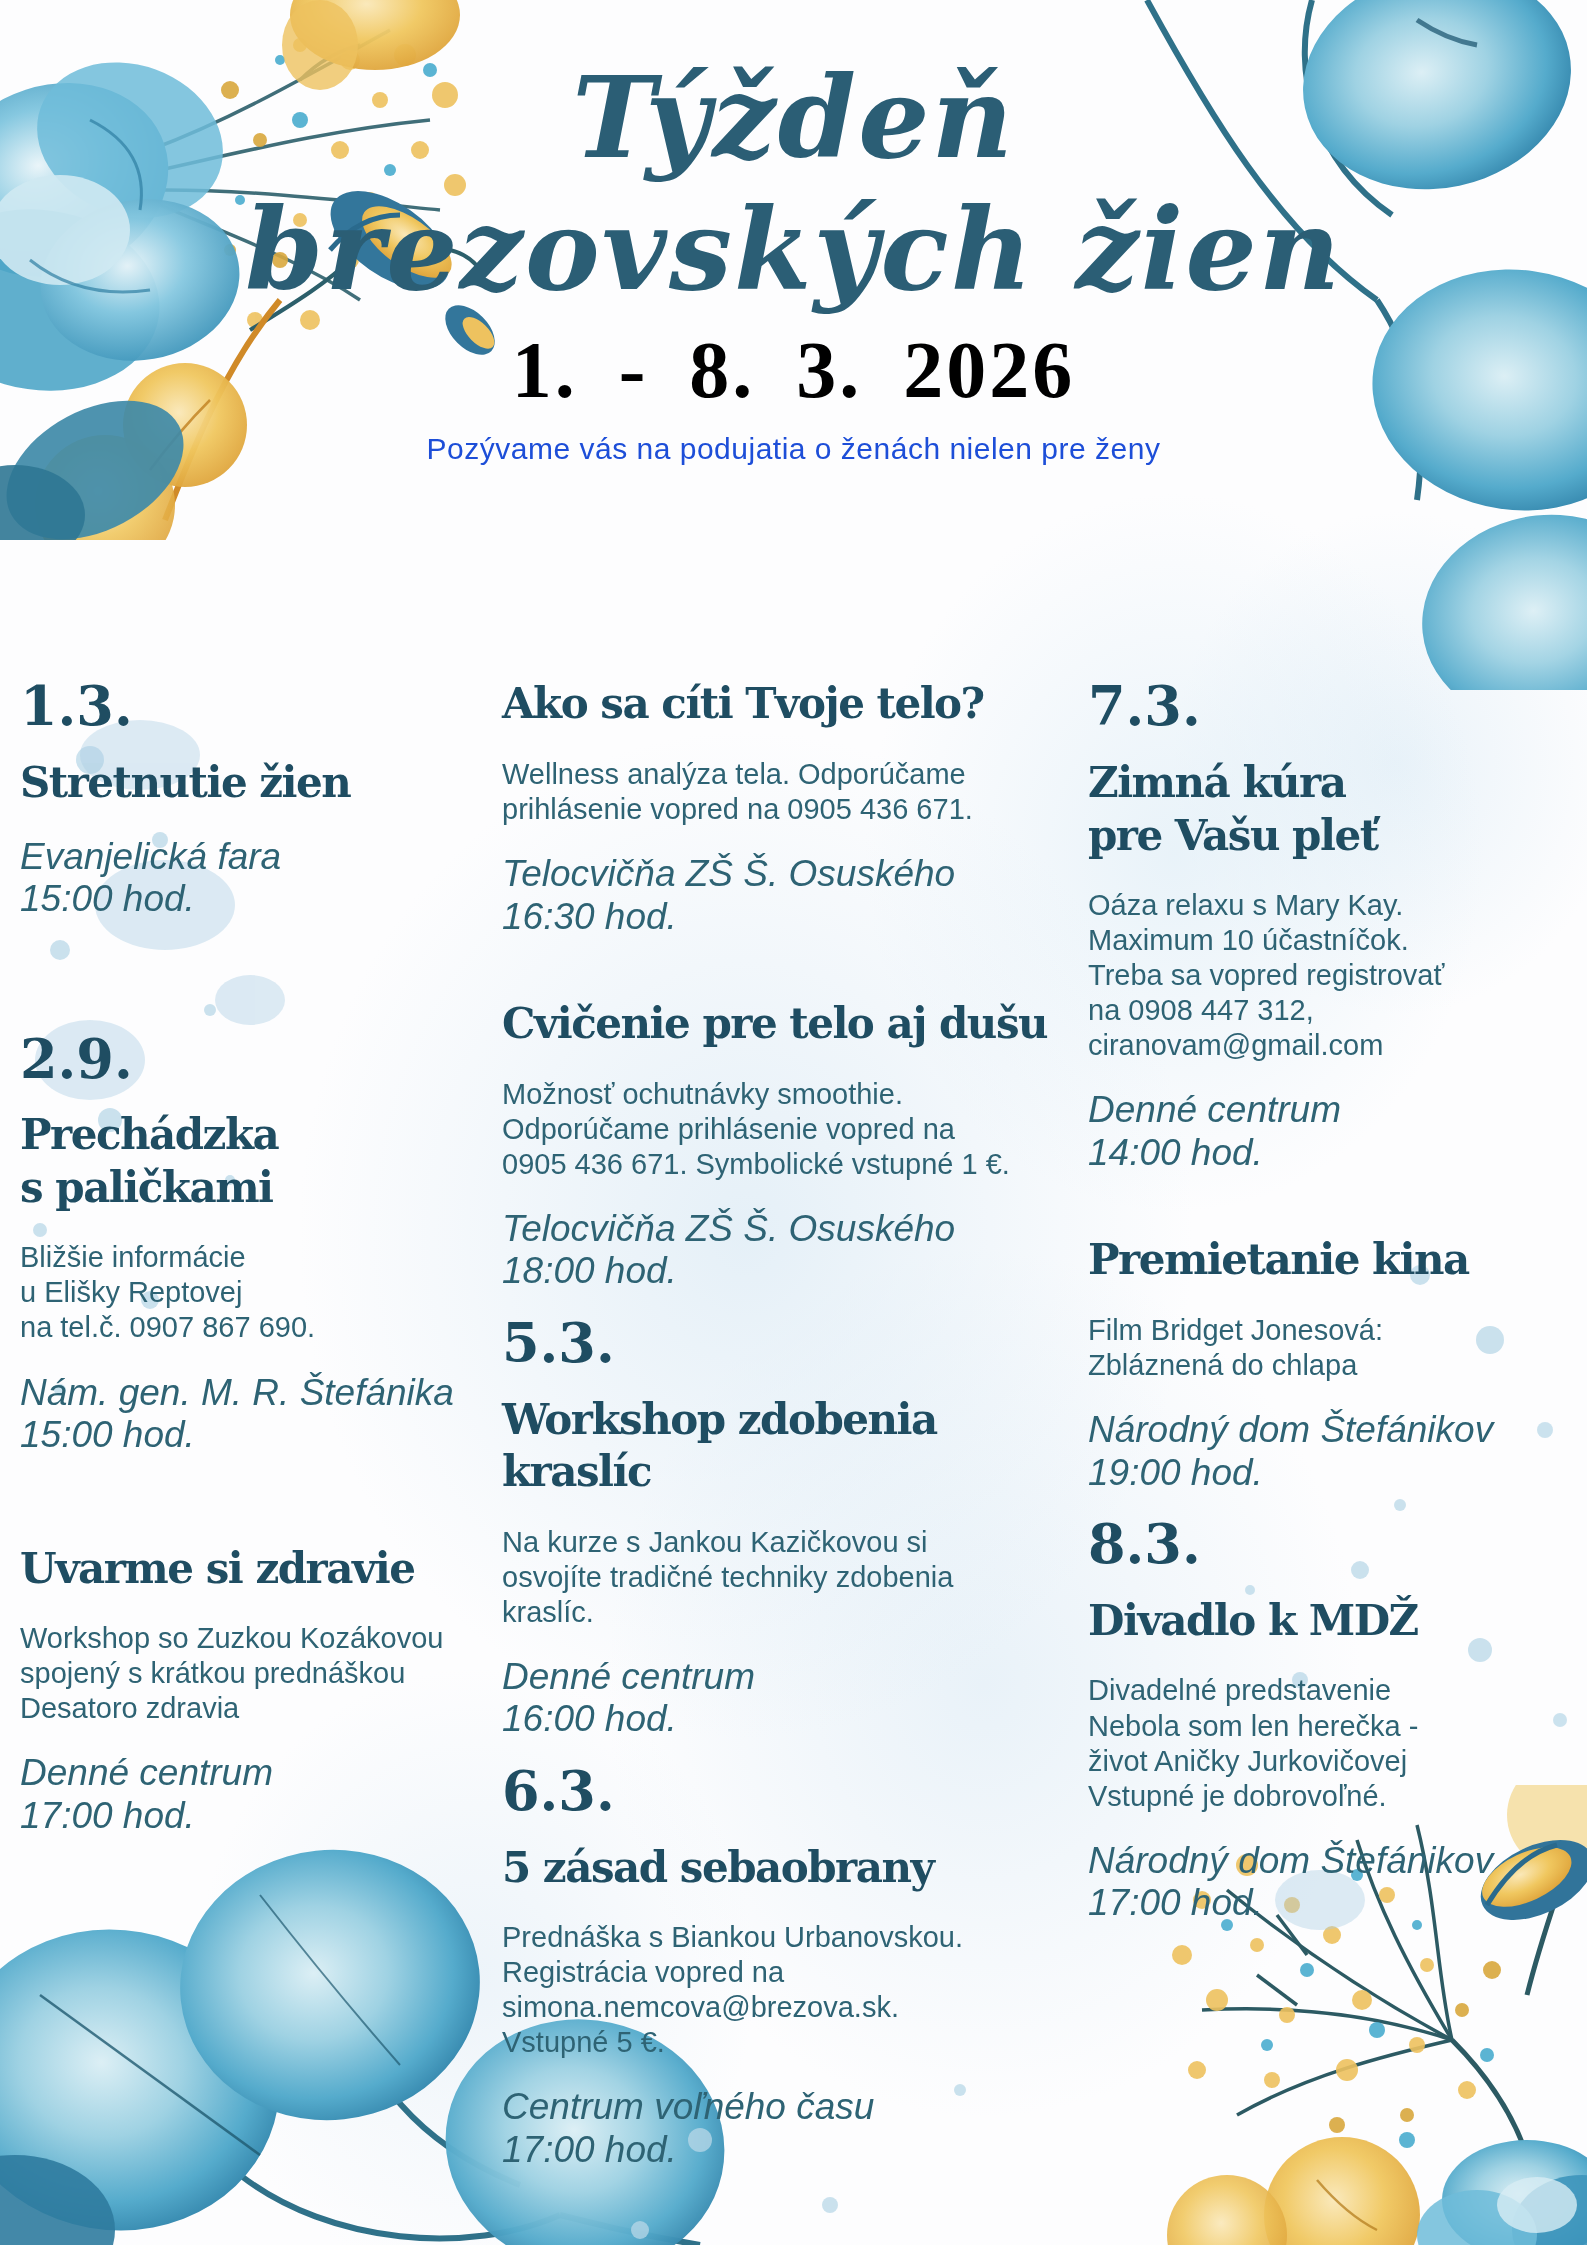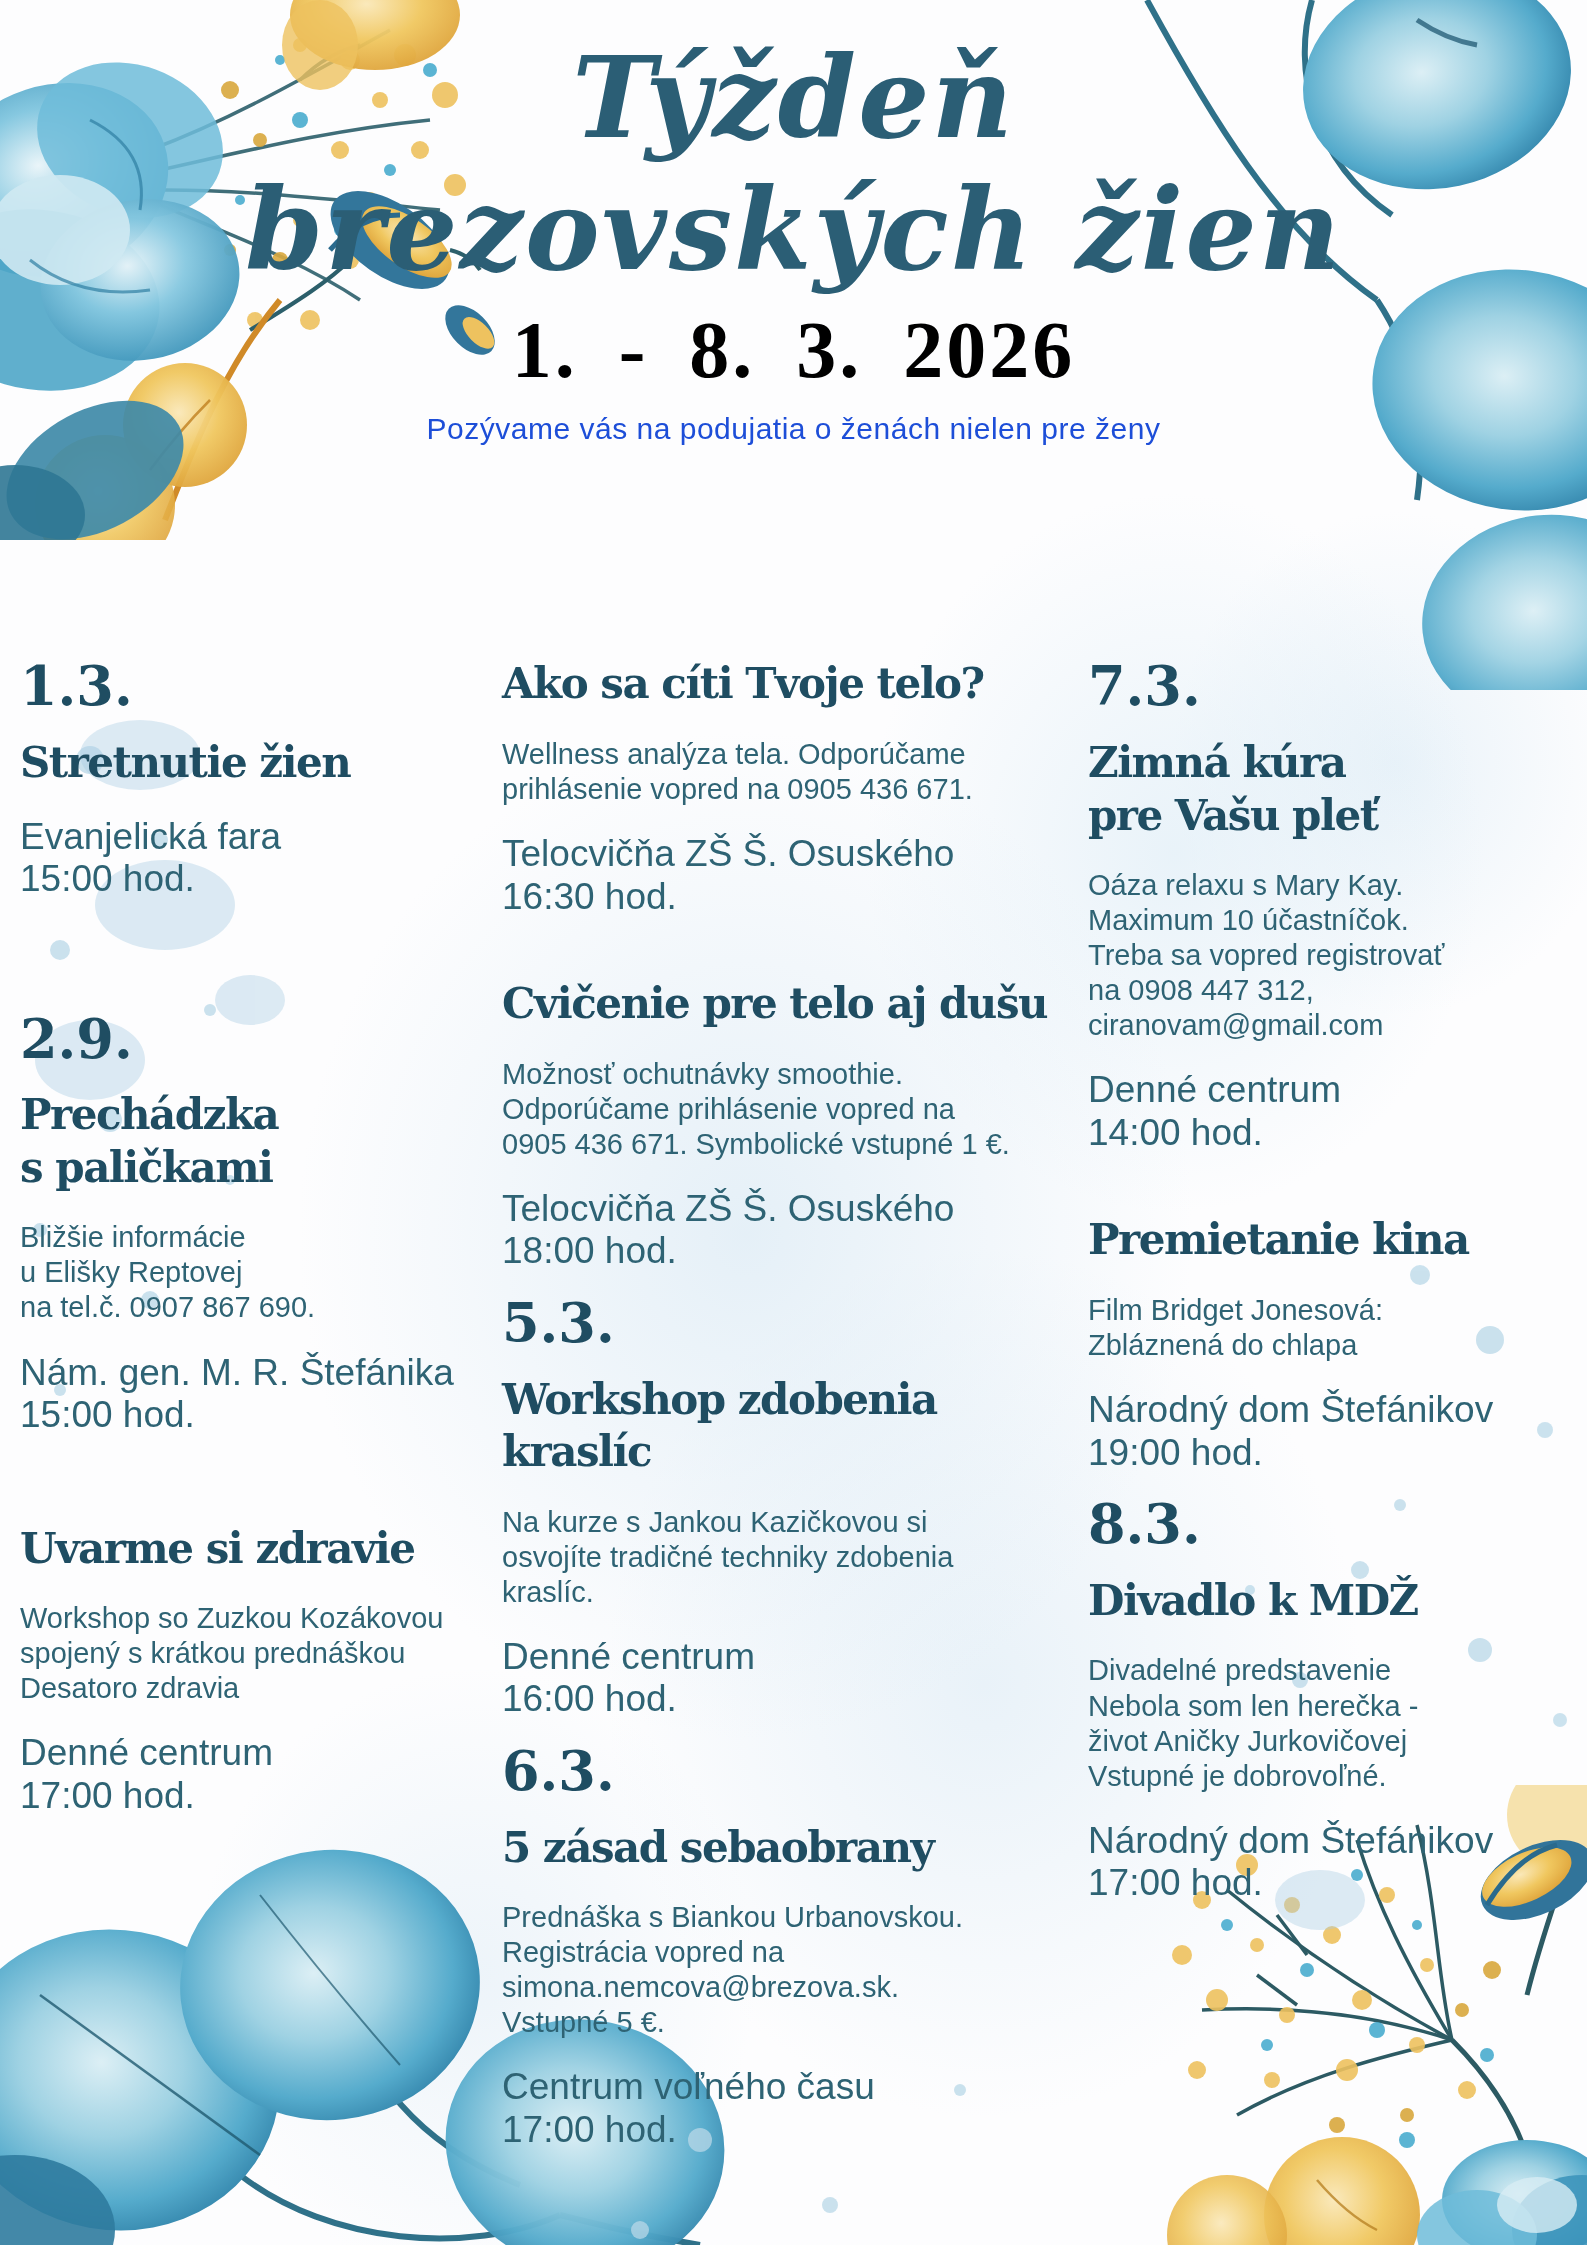--- a/index.html
+++ b/index.html
@@ -22,21 +22,21 @@
   }
   .decor{position:absolute;z-index:1;pointer-events:none;}
   .decor.tl{left:0;top:0;}
   .decor.tr{right:0;top:0;}
   .decor.bl{left:0;bottom:0;}
   .decor.br{right:0;bottom:0;}
   .decor.dots{left:0;top:0;}
 
   .content{position:relative;z-index:2;}
 
-  header{ text-align:center; padding-top:32px; }
+  header{ text-align:center; padding-top:52px; }
   .script-title{
     font-family:"DejaVu Serif",serif;
     font-style:italic;
     font-weight:600;
     color:#2b5e75;
     font-size:112px;
     line-height:1.18;
     margin:0;
     letter-spacing:2px;
   }
@@ -95,20 +95,21 @@
     line-height:1.21;
     margin:0 0 26px 0;
     white-space:pre;
   }
   .evenue{
     color:#2e6374;
     font-size:37px;
     line-height:1.15;
     margin:0;
     white-space:pre;
+    font-style:italic;
   }
 </style>
 </head>
 <body>
 
 <div class="poster">
 
   <div class="washes"></div>
 
   <svg width="0" height="0" style="position:absolute" aria-hidden="true">

